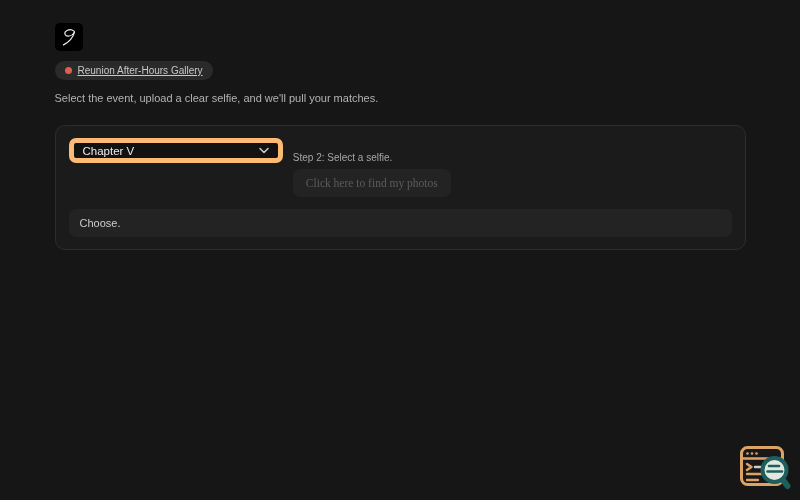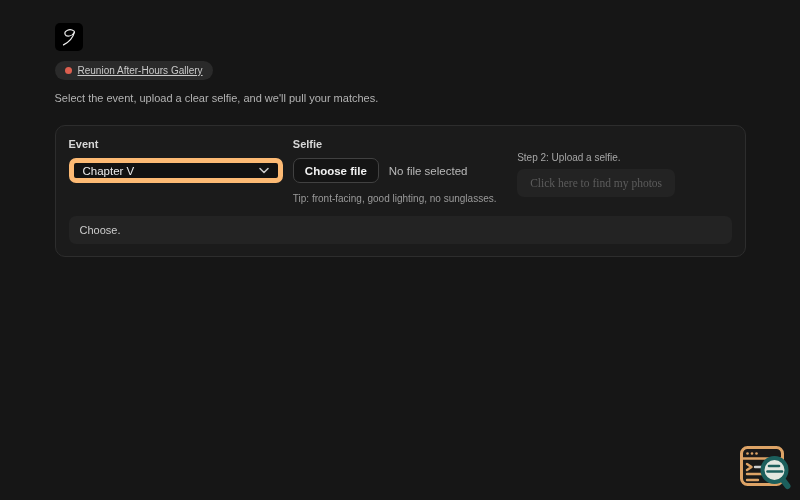--- a/index.html
+++ b/index.html
@@ -145,42 +145,33 @@
     <span class="dot"></span>
     <span>Reunion After-Hours Gallery</span>
   </div>
 
   <div class="subtitle">Select the event, upload a clear selfie, and we'll pull your matches.</div>
 
   <div class="card">
     <div class="card-grid">
 
       <div>
-        <label class="field-label">Event</label>
         <div class="select" role="combobox">
           <span>Chapter V</span>
           <span class="chev">
             <svg width="10" height="7" viewBox="0 0 10 7" fill="none">
               <path d="M1 1.5 L5 5.5 L9 1.5" stroke="#cccccc" stroke-width="1.5" stroke-linecap="round" stroke-linejoin="round"></path>
             </svg>
           </span>
         </div>
       </div>
 
-      <div>
-        <label class="field-label">Selfie</label>
-        <div class="file-row">
-          <button class="choose-btn">Choose file</button>
-          <span class="file-status">No file selected</span>
-        </div>
-        <div class="tip">Tip: front-facing, good lighting, no sunglasses.</div>
-      </div>
 
       <div class="col-action">
-        <div class="step-hint">Step 2: Upload a selfie.</div>
+        <div class="step-hint">Step 2: Select a selfie.</div>
         <button class="find-btn" disabled="">Click here to find my photos</button>
       </div>
 
     </div>
 
     <div class="status-bar">Choose.</div>
   </div>
 
 </div>
 

